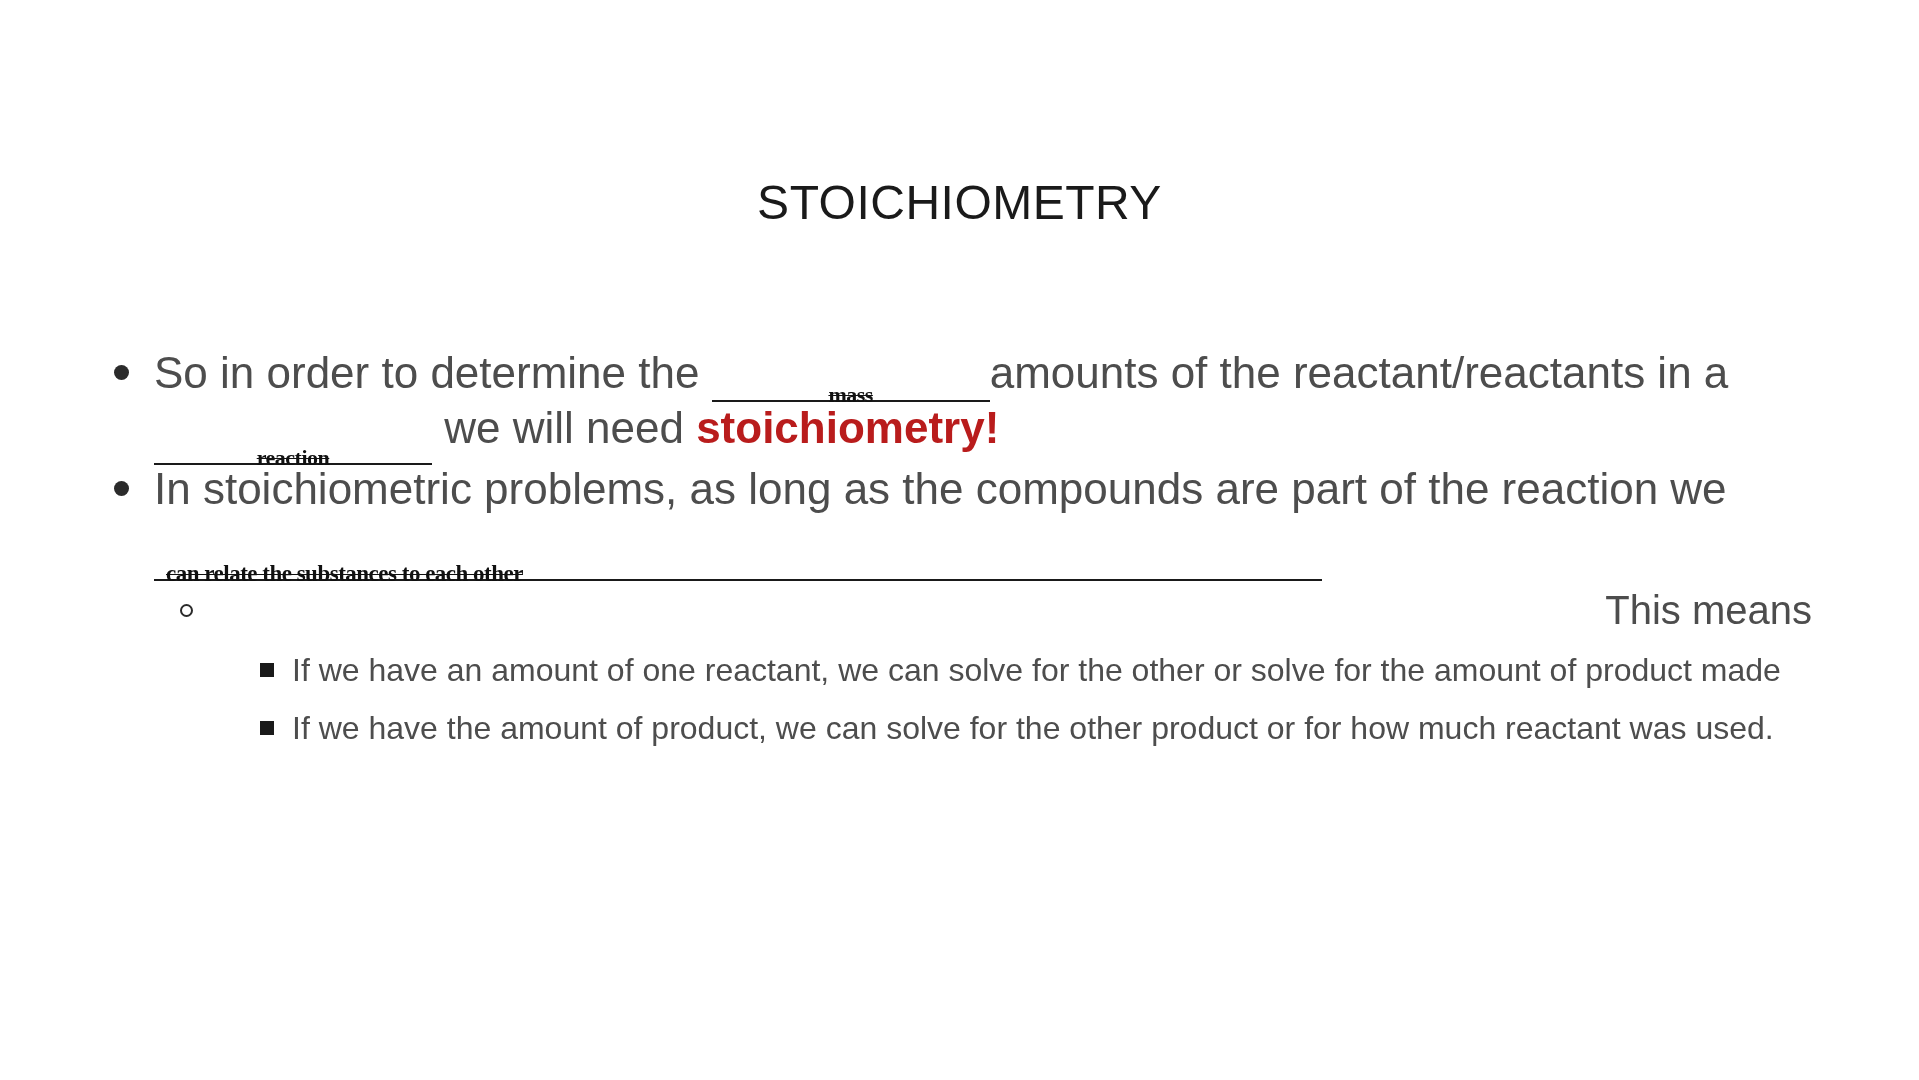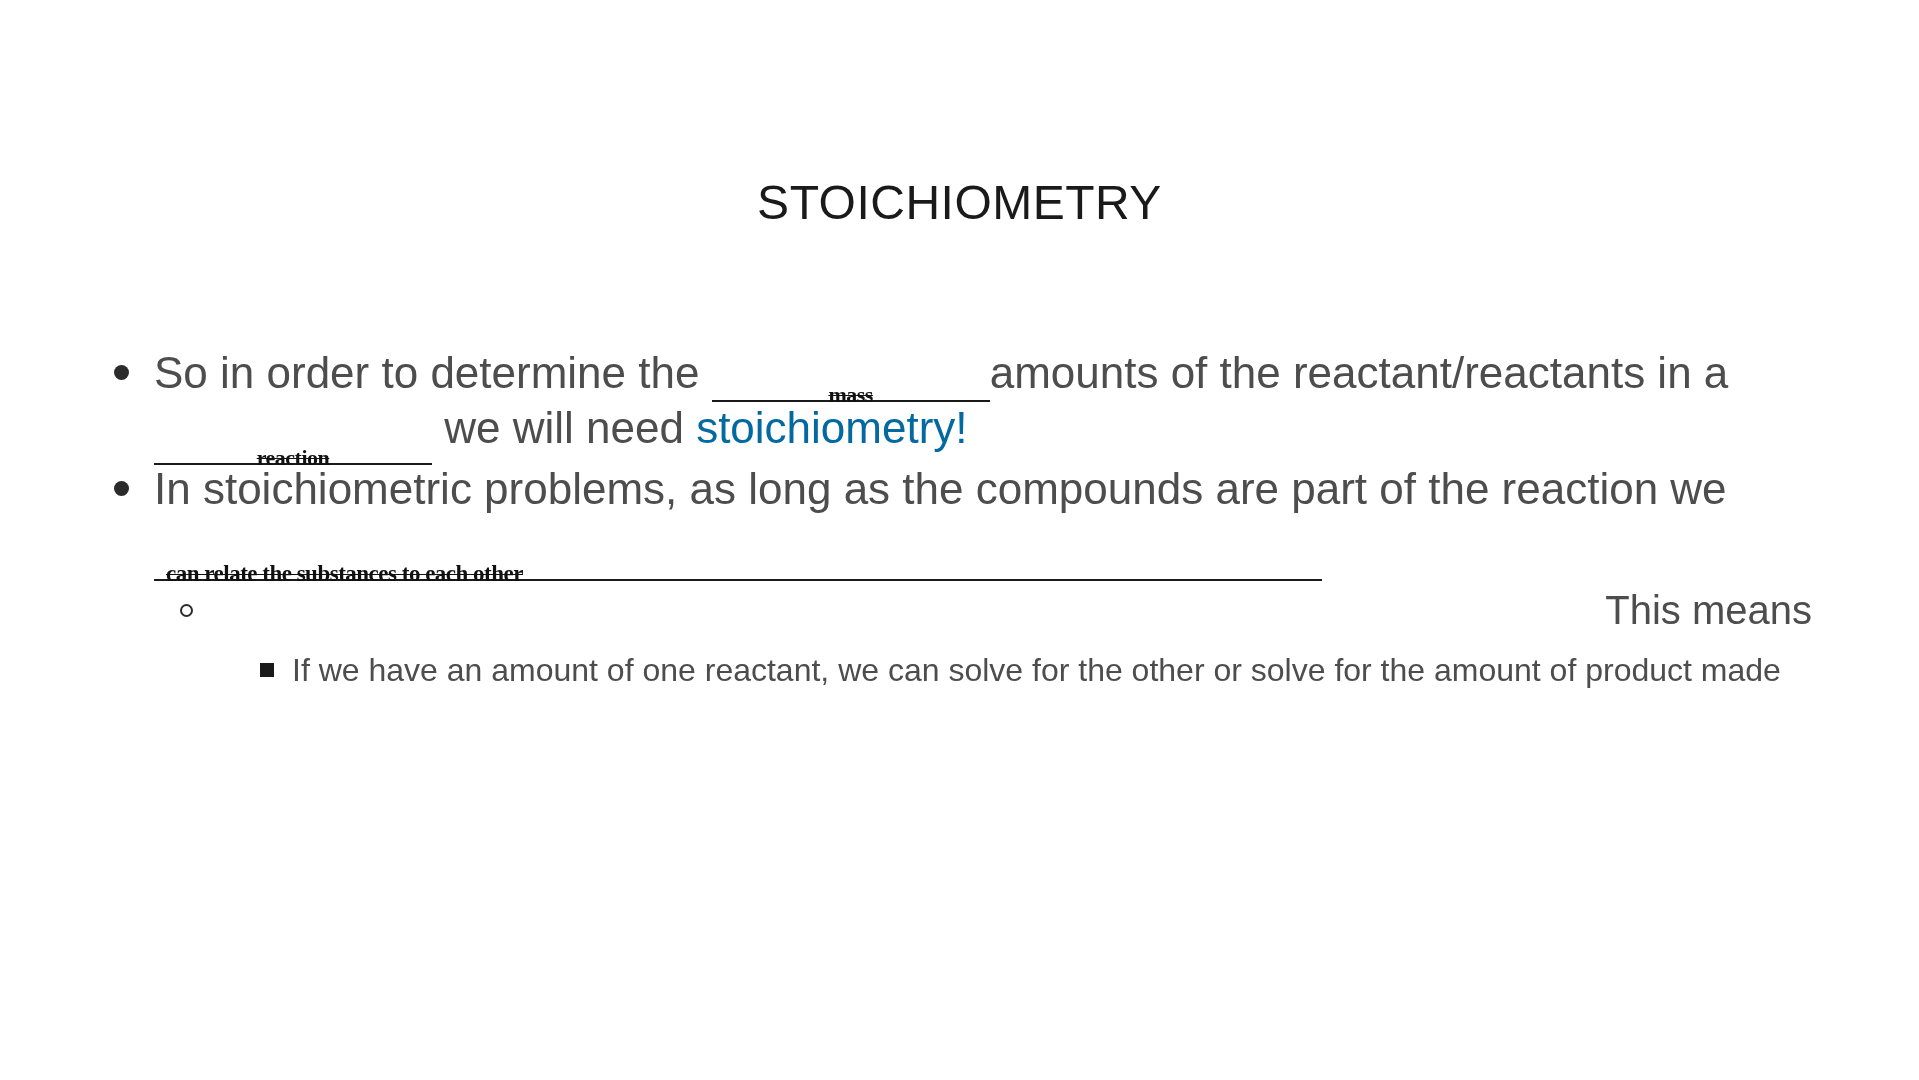--- a/index.html
+++ b/index.html
@@ -89,22 +89,22 @@
   }
   .lvl3 > .bullet {
     position: absolute;
     left: 148px;
     top: 16px;
     width: 14px;
     height: 14px;
     background: #1a1a1a;
   }
   .bold {
-    font-weight: normal;
-    color: #0369a1;
+    font-weight: bold;
+    color: #b91c1c;
   }
   
   .blank {
     display: inline-block;
     position: relative;
     vertical-align: baseline;
     border-bottom: 2px solid #1a1a1a;
     text-align: center;
     color: #111111;
     font-family: "Liberation Serif", serif;
@@ -146,15 +146,18 @@
     </div>
 
     <div class="lvl2">
       <span class="bullet"></span><span>This means</span>
     </div>
 
     <div class="lvl3">
       <span class="bullet"></span><span>If we have an amount of one reactant, we can solve for the other or solve for the amount of product made</span>
     </div>
 
+    <div class="lvl3">
+      <span class="bullet"></span><span>If we have the amount of product, we can solve for the other product or for how much reactant was used.</span>
+    </div>
 
   </div>
 </div>
 
 </body></html>

